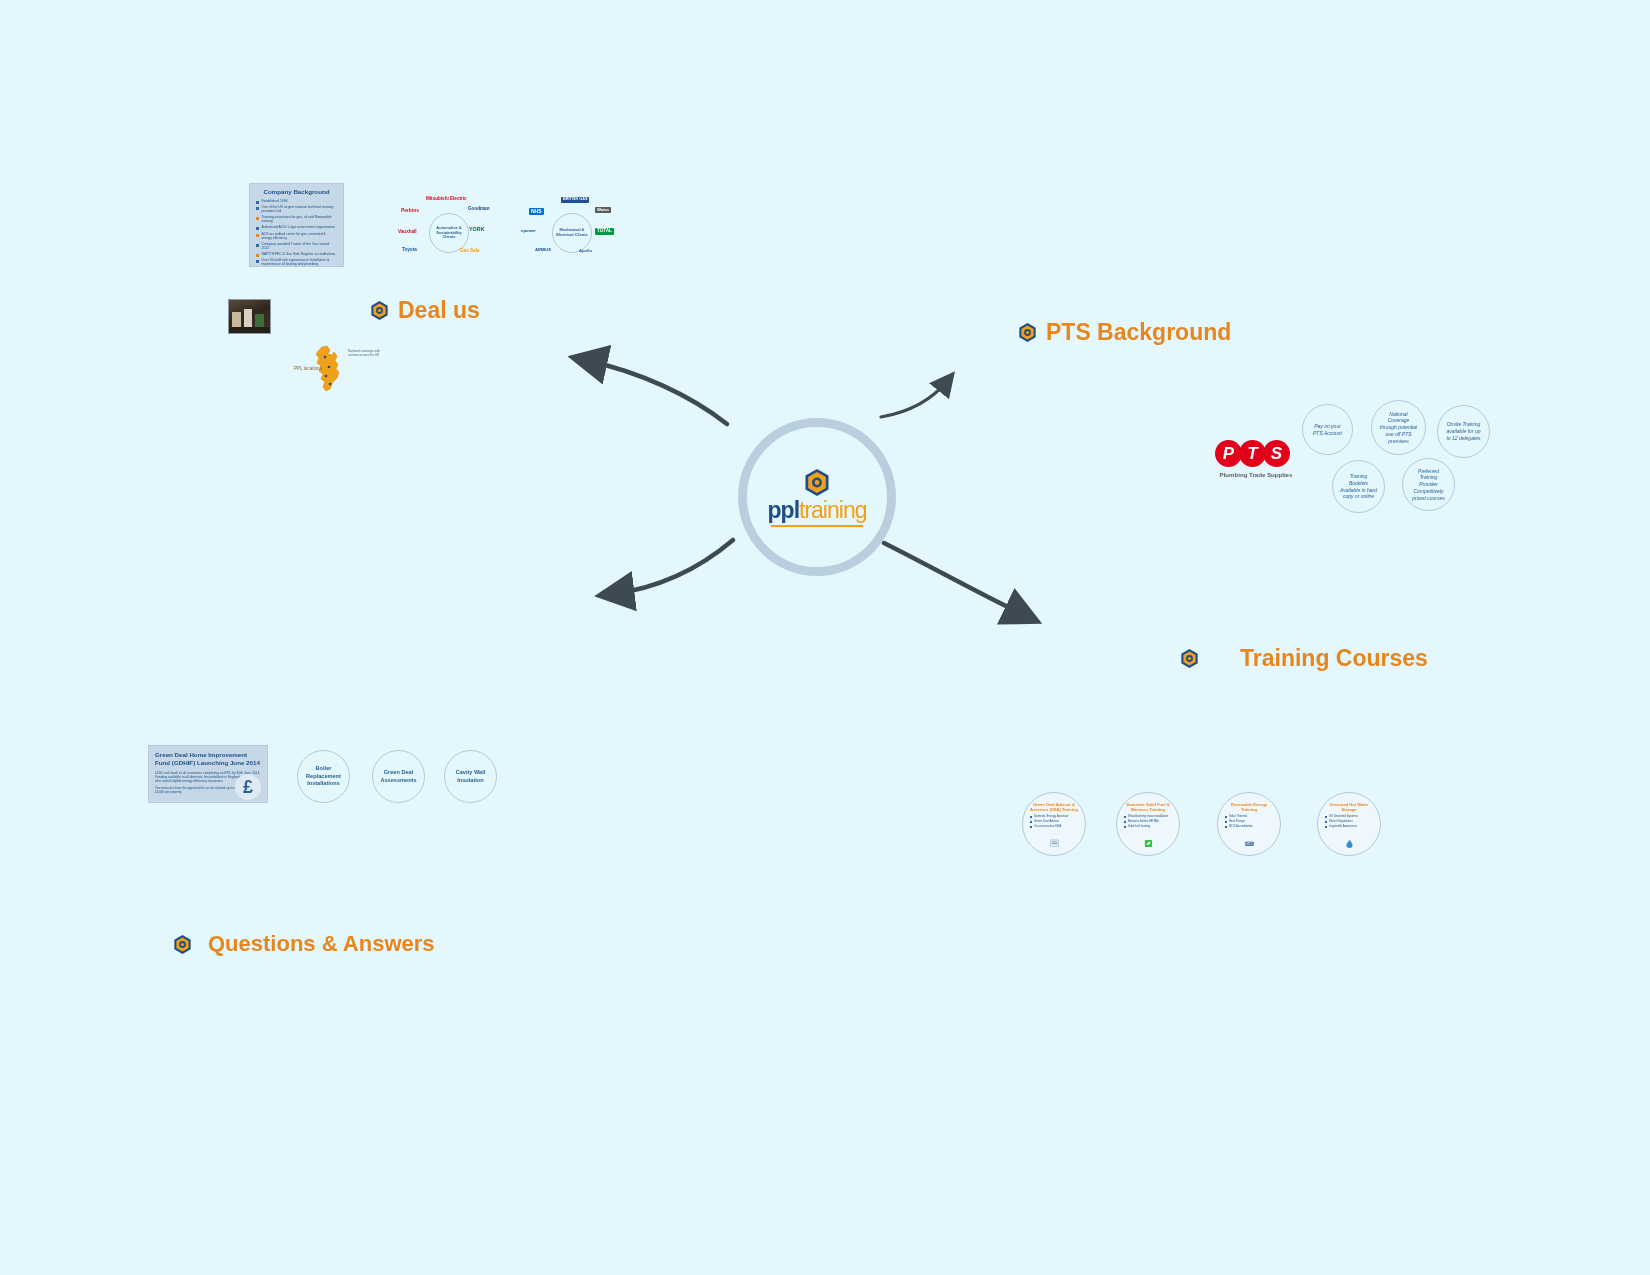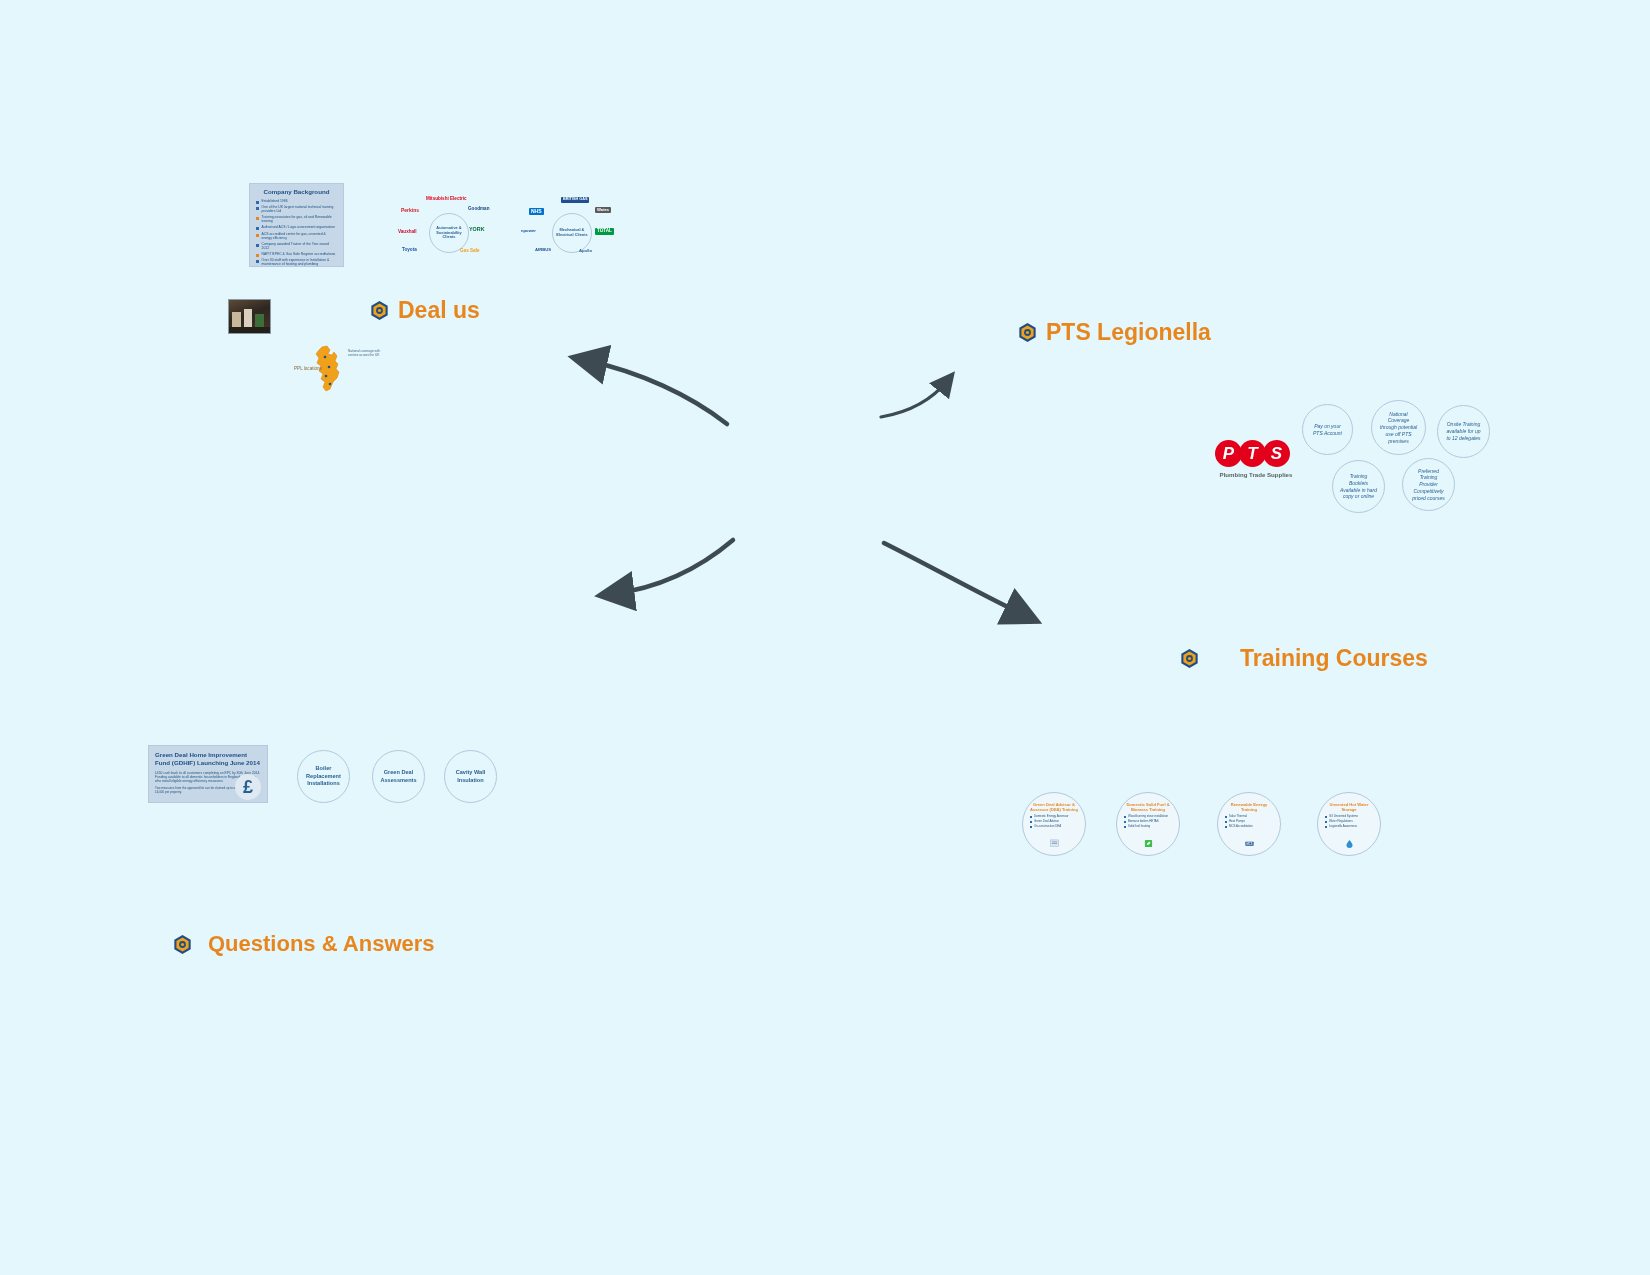--- a/index.html
+++ b/index.html
@@ -133,39 +133,49 @@
 
     <path d="M727,424 C690,395 640,372 585,360" stroke="#3d4a52" stroke-width="4.5" fill="none" stroke-linecap="round" marker-end="url(#ah)"></path>
 
     <path d="M881,417 C910,412 932,400 948,380" stroke="#3d4a52" stroke-width="3.2" fill="none" stroke-linecap="round" marker-end="url(#ah2)"></path>
 
     <path d="M733,540 C700,568 660,588 612,594" stroke="#3d4a52" stroke-width="4.5" fill="none" stroke-linecap="round" marker-end="url(#ah)"></path>
 
     <path d="M884,543 C930,566 980,594 1026,616" stroke="#3d4a52" stroke-width="4.5" fill="none" stroke-linecap="round" marker-end="url(#ah)"></path>
   </svg>
 
+  <div class="hub">
+    <svg class="hub-logo-mark" viewBox="0 0 26 29">
+      <polygon points="13,1 24.5,7.5 24.5,21.5 13,28 1.5,21.5 1.5,7.5" fill="#1f4e86"></polygon>
+      <polygon points="13,4 21.8,9 21.8,20 13,25 4.2,20 4.2,9" fill="#f0a019"></polygon>
+      <circle cx="13" cy="14.5" r="5" fill="#1f4e86"></circle>
+      <circle cx="13" cy="14.5" r="2.4" fill="#f0a019"></circle>
+    </svg>
+    <div class="hub-wordmark"><span class="a">ppl</span><span class="b">training</span></div>
+    <div class="hub-rule"></div>
+  </div>
 
   <div class="sec" id="sec-about">
     <svg class="hexicon" viewBox="0 0 20 22">
       <polygon points="10,1 18.6,5.9 18.6,16.1 10,21 1.4,16.1 1.4,5.9" fill="#1f4e86"></polygon>
       <polygon points="10,3.6 16.4,7.3 16.4,14.7 10,18.4 3.6,14.7 3.6,7.3" fill="#f0a019"></polygon>
       <circle cx="10" cy="11" r="3.6" fill="#1f4e86"></circle>
         <circle cx="10" cy="11" r="1.7" fill="#f0a019"></circle>
     </svg>
     <span class="lbl">Deal us</span>
   </div>
 
   <div class="sec" id="sec-pts">
     <svg class="hexicon" viewBox="0 0 20 22">
       <polygon points="10,1 18.6,5.9 18.6,16.1 10,21 1.4,16.1 1.4,5.9" fill="#1f4e86"></polygon>
       <polygon points="10,3.6 16.4,7.3 16.4,14.7 10,18.4 3.6,14.7 3.6,7.3" fill="#f0a019"></polygon>
       <circle cx="10" cy="11" r="3.6" fill="#1f4e86"></circle>
         <circle cx="10" cy="11" r="1.7" fill="#f0a019"></circle>
     </svg>
-    <span class="lbl">PTS Legionella</span>
+    <span class="lbl">PTS Background</span>
   </div>
 
 
   <div class="sec" id="sec-train">
     <svg class="hexicon" viewBox="0 0 20 22">
       <polygon points="10,1 18.6,5.9 18.6,16.1 10,21 1.4,16.1 1.4,5.9" fill="#1f4e86"></polygon>
       <polygon points="10,3.6 16.4,7.3 16.4,14.7 10,18.4 3.6,14.7 3.6,7.3" fill="#f0a019"></polygon>
       <circle cx="10" cy="11" r="3.6" fill="#1f4e86"></circle>
         <circle cx="10" cy="11" r="1.7" fill="#f0a019"></circle>
     </svg>

